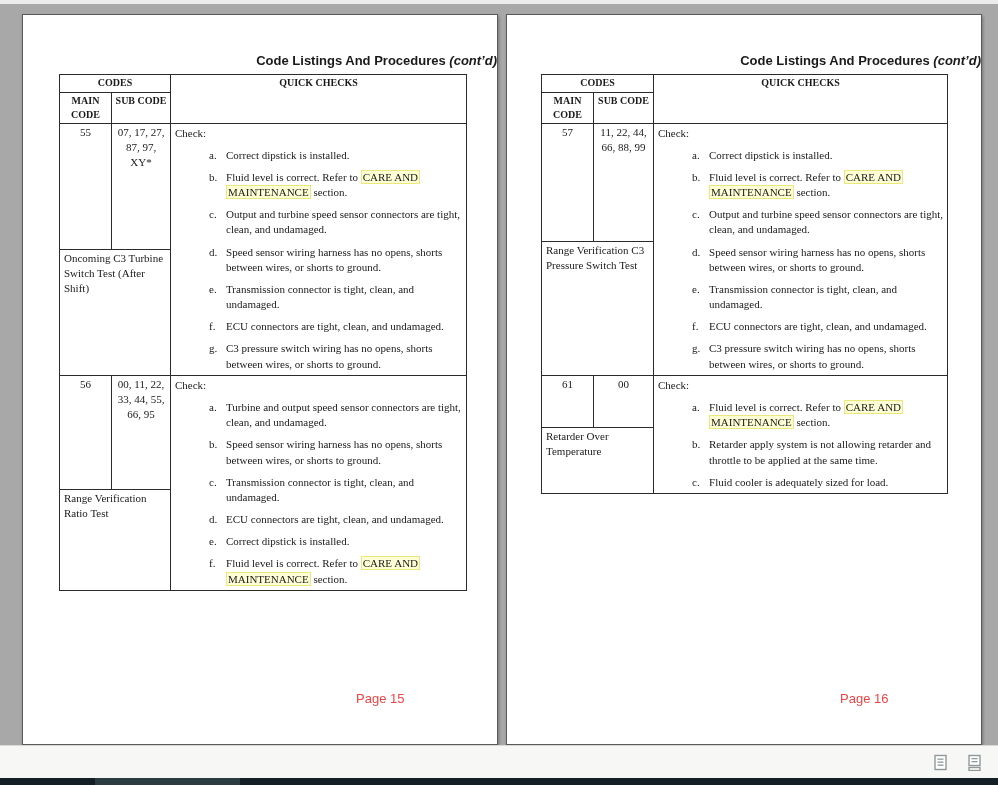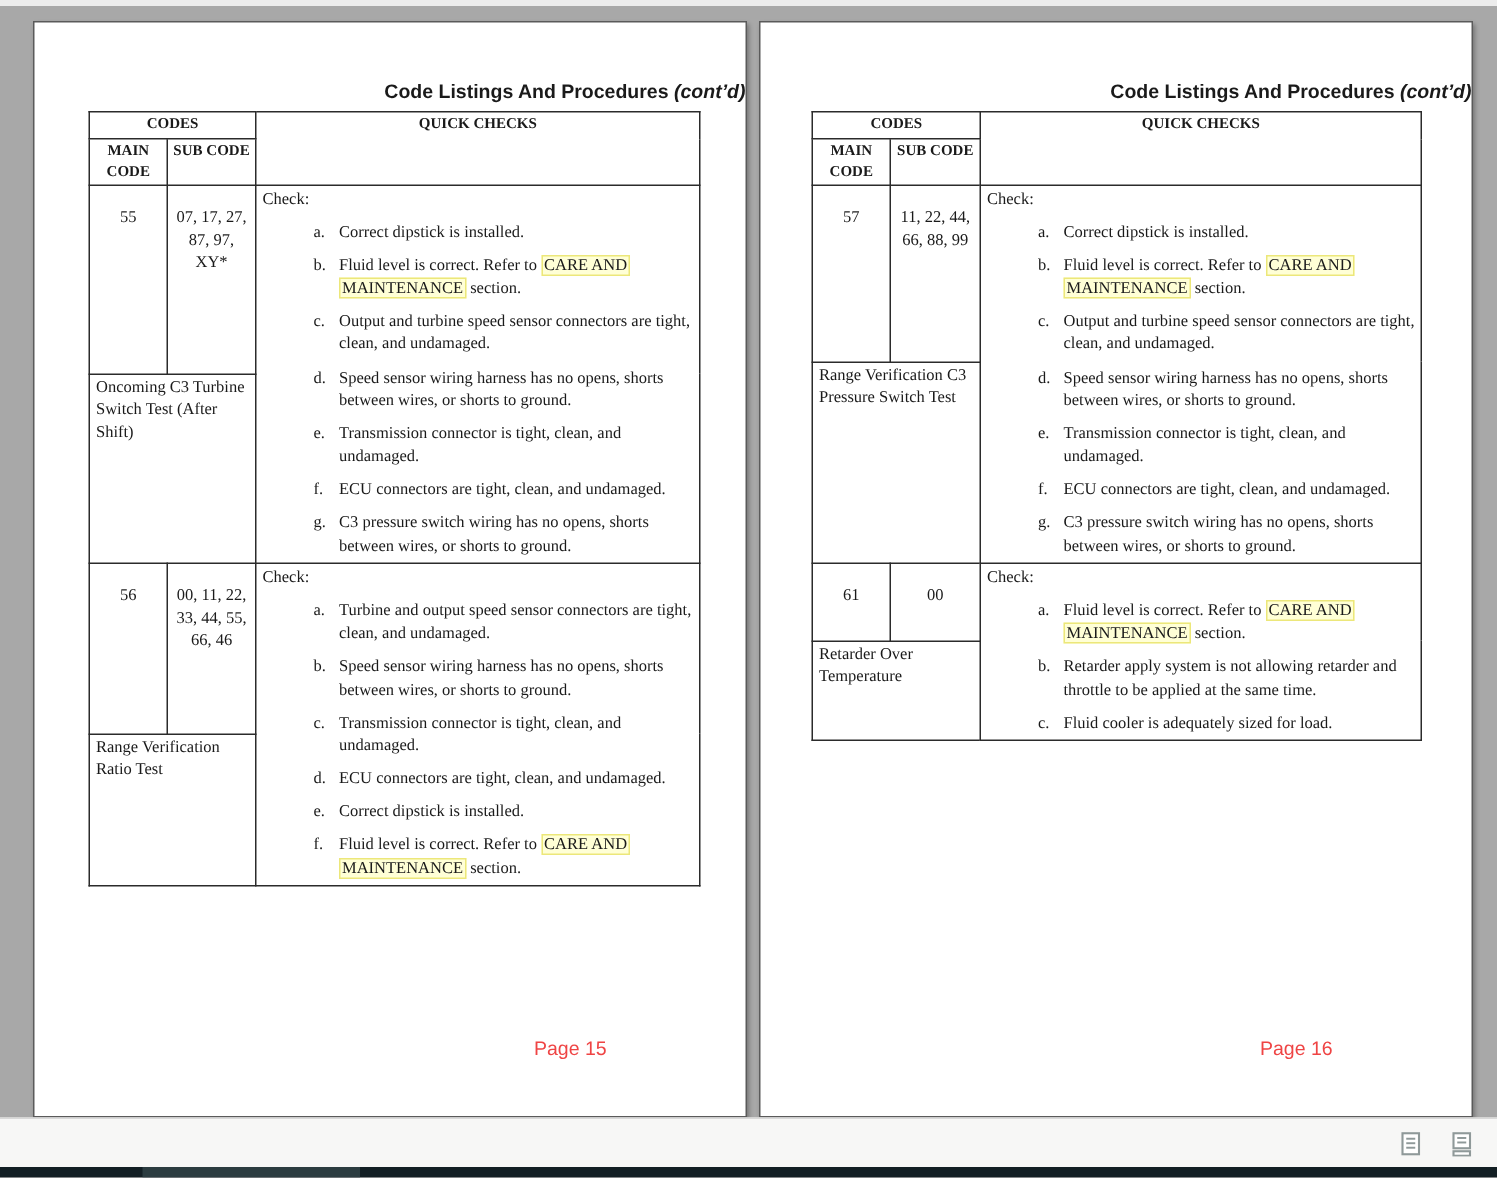--- a/index.html
+++ b/index.html
@@ -26,21 +26,21 @@
     position:absolute;border-collapse:collapse;table-layout:fixed;
     font-size:11px;color:#1a1a1a;line-height:1.38;
   }
   .doc-table td,.doc-table th{border:1px solid #2b2b2b;box-sizing:border-box;}
   .doc-table th{
     font-family:"Liberation Serif", serif;font-size:10px;font-weight:bold;
     text-align:center;vertical-align:top;padding:1px 2px;
   }
   th.h-codes{height:18px;}
   tr.h-row2 th{height:27px;}
-  td.cell-main,td.cell-sub{text-align:center;vertical-align:top;padding:14px 2px;}
+  td.cell-main,td.cell-sub{text-align:center;vertical-align:top;padding:1px 2px;}
   td.cell-test{vertical-align:top;text-align:left;padding:1px 4px;}
   td.cell-qc{vertical-align:top;padding:2px 4px 3px 4px;}
   .qc-check{margin:0;}
   .qc-item{display:flex;margin:7px 0 0 34px;}
   .qc-letter{width:17px;flex:0 0 17px;}
   .qc-text{flex:1;}
   .hl{
     background:#ffffd6;border:1px solid #ece77a;padding:0 1px;
     -webkit-box-decoration-break:clone;box-decoration-break:clone;
   }
@@ -142,21 +142,21 @@
               <span class="qc-letter">g.</span>
               <span class="qc-text"><span>C3 pressure switch wiring has no opens, shorts between wires, or shorts to ground.</span></span>
             </div>
           </td>
         </tr>
         <tr>
           <td colspan="2" class="cell-test">Oncoming C3 Turbine Switch Test (After Shift)</td>
         </tr>
         <tr>
           <td class="cell-main" style="height: 114px;">56</td>
-          <td class="cell-sub">00, 11, 22, 33, 44, 55, 66, 46</td>
+          <td class="cell-sub">00, 11, 22, 33, 44, 55, 66, 95</td>
           <td class="cell-qc" rowspan="2">
             <div class="qc-check">Check:</div>
             <div class="qc-item">
               <span class="qc-letter">a.</span>
               <span class="qc-text"><span>Turbine and output speed sensor connectors are tight, clean, and undamaged.</span></span>
             </div>
             <div class="qc-item">
               <span class="qc-letter">b.</span>
               <span class="qc-text"><span>Speed sensor wiring harness has no opens, shorts between wires, or shorts to ground.</span></span>
             </div>

